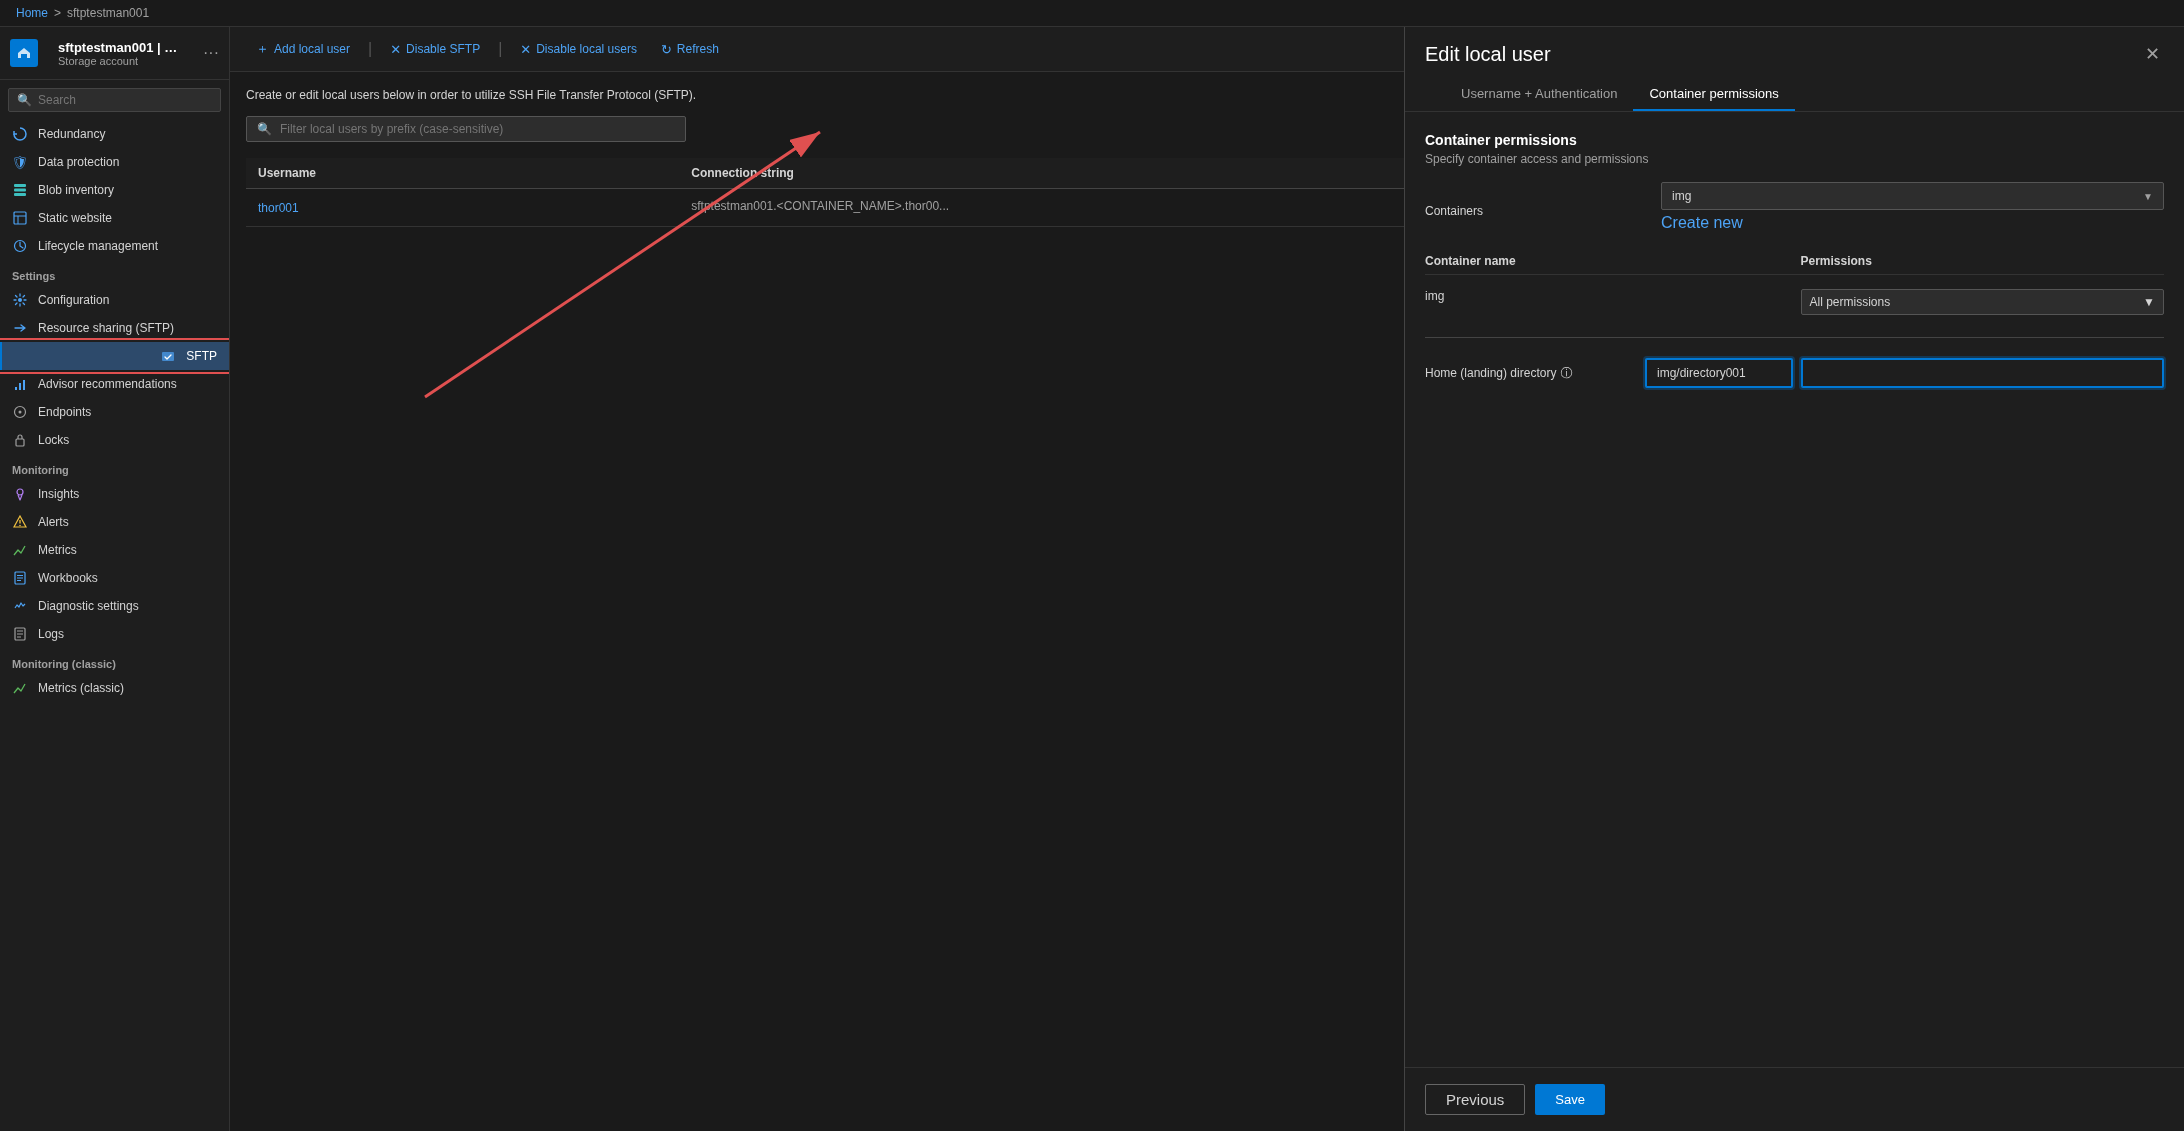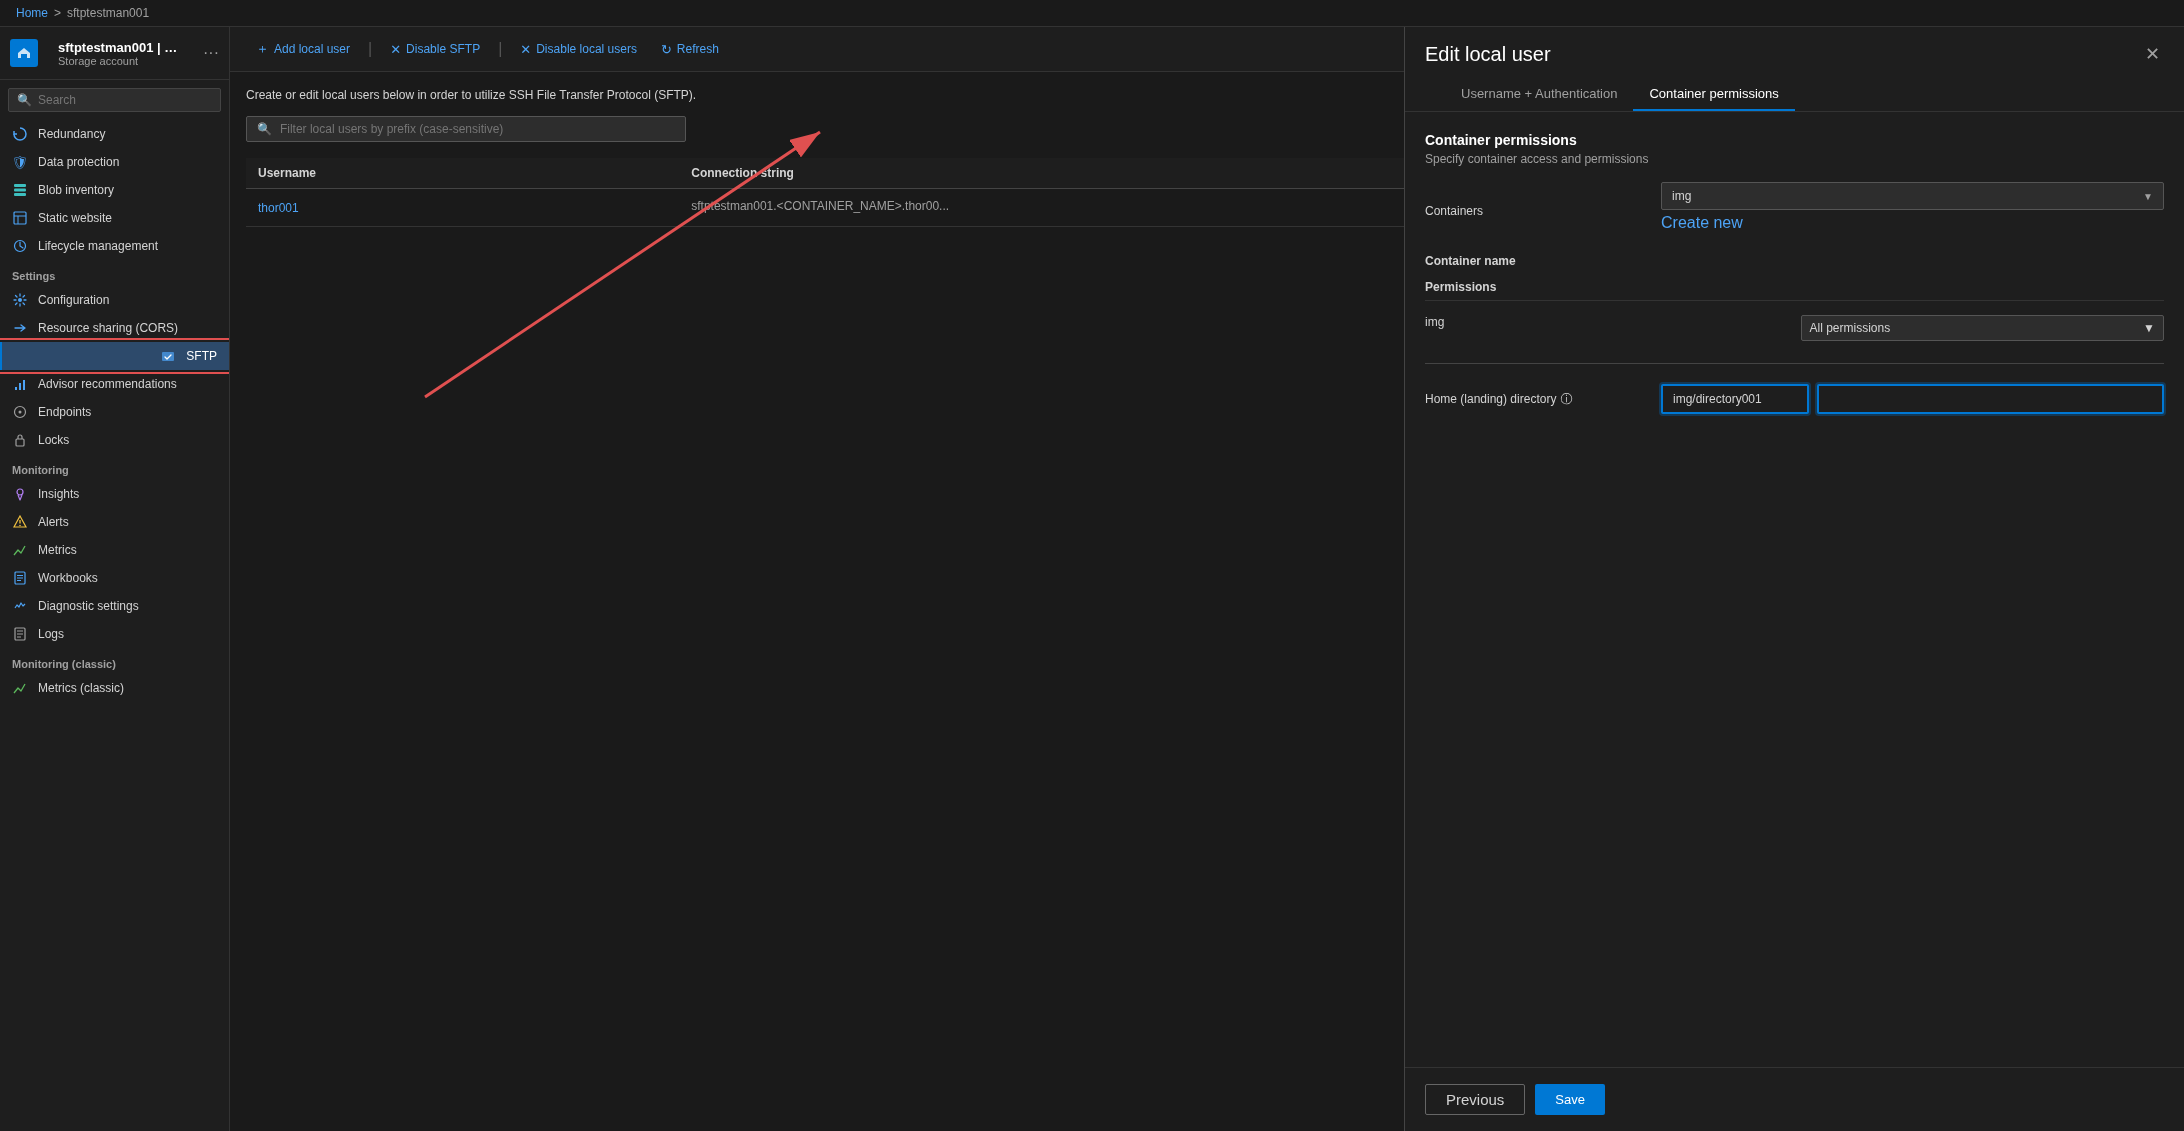--- a/index.html
+++ b/index.html
@@ -332,21 +332,21 @@
       color: #4da3f5;
       font-size: 16px;
       cursor: pointer;
       text-decoration: none;
       display: block;
       margin-top: 4px;
     }
 
     .permissions-table-header {
       display: grid;
-      grid-template-columns: 1fr;
+      grid-template-columns: 1fr 1fr;
       gap: 12px;
       padding: 6px 0;
       border-bottom: 1px solid #333;
       margin-bottom: 8px;
     }
     .permissions-table-header span {
       font-size: 12px;
       font-weight: 600;
       color: #d4d4d4;
     }
@@ -372,21 +372,20 @@
       font-size: 12px;
       display: flex;
       align-items: flex-end;
       justify-content: space-between;
       cursor: pointer;
     }
 
     .home-dir-row {
       display: flex;
       align-items: center;
-      gap: 16px;
       margin-top: 20px;
     }
     .home-dir-label {
       width: 220px;
       font-size: 12px;
       color: #d4d4d4;
       flex-shrink: 0;
       display: flex;
       align-items: center;
       gap: 4px;
@@ -552,21 +551,21 @@
       </div>
       <span class="item-label">Configuration</span>
     </div>
 
     <div class="sidebar-item">
       <div class="item-icon icon-blue">
         <svg width="14" height="14" viewBox="0 0 14 14" fill="none">
             <path d="M2 7 L12 7 M8 4 L12 7 L8 10" stroke="#4da3f5" stroke-width="1.3" stroke-linecap="round" stroke-linejoin="round"></path>
           </svg>
       </div>
-      <span class="item-label">Resource sharing (CORS)</span>
+      <span class="item-label">Resource sharing (SFTP)</span>
     </div>
 
     <div class="sidebar-item active active-highlight">
       <div class="item-icon icon-blue">
         <svg width="14" height="14" viewBox="0 0 14 14" fill="none">
             <rect x="1" y="3" width="12" height="9" rx="1" fill="#4da3f5" opacity="0.7"></rect>
             <path d="M4 8 L6 10 L10 6" stroke="white" stroke-width="1.3" stroke-linecap="round" stroke-linejoin="round"></path>
           </svg>
       </div>
       <span class="item-label">SFTP</span>

